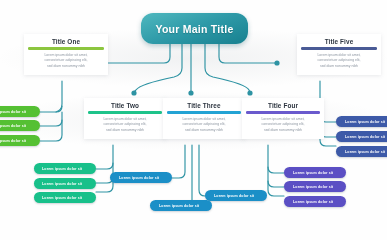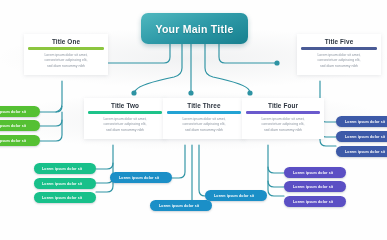--- a/index.html
+++ b/index.html
@@ -16,21 +16,21 @@
         radial-gradient(ellipse at 50% 50%, rgba(120,130,140,.10) 0%, rgba(120,130,140,0) 72%);
         pointer-events:none;}
   .band.b1{top:28px;height:60px;}
   .band.b2{top:92px;height:58px;}
 
   svg.wires{position:absolute;left:0;top:0;width:387px;height:240px;overflow:visible;}
 
   
   .main-title{
     position:absolute;left:141px;top:13px;width:107px;height:31px;
-    border-radius:7px;
+    border-radius:12px;
     background:linear-gradient(160deg,#4fb8bf 0%,#2e9aa8 48%,#17808f 100%);
     box-shadow:0 2px 5px rgba(20,90,105,.28);
     display:flex;align-items:center;justify-content:center;
   }
   .main-title span{
     color:#fff;font-size:10.5px;font-weight:bold;letter-spacing:.25px;
     text-shadow:0 1px 1px rgba(0,0,0,.18);white-space:nowrap;
   }
 
   

